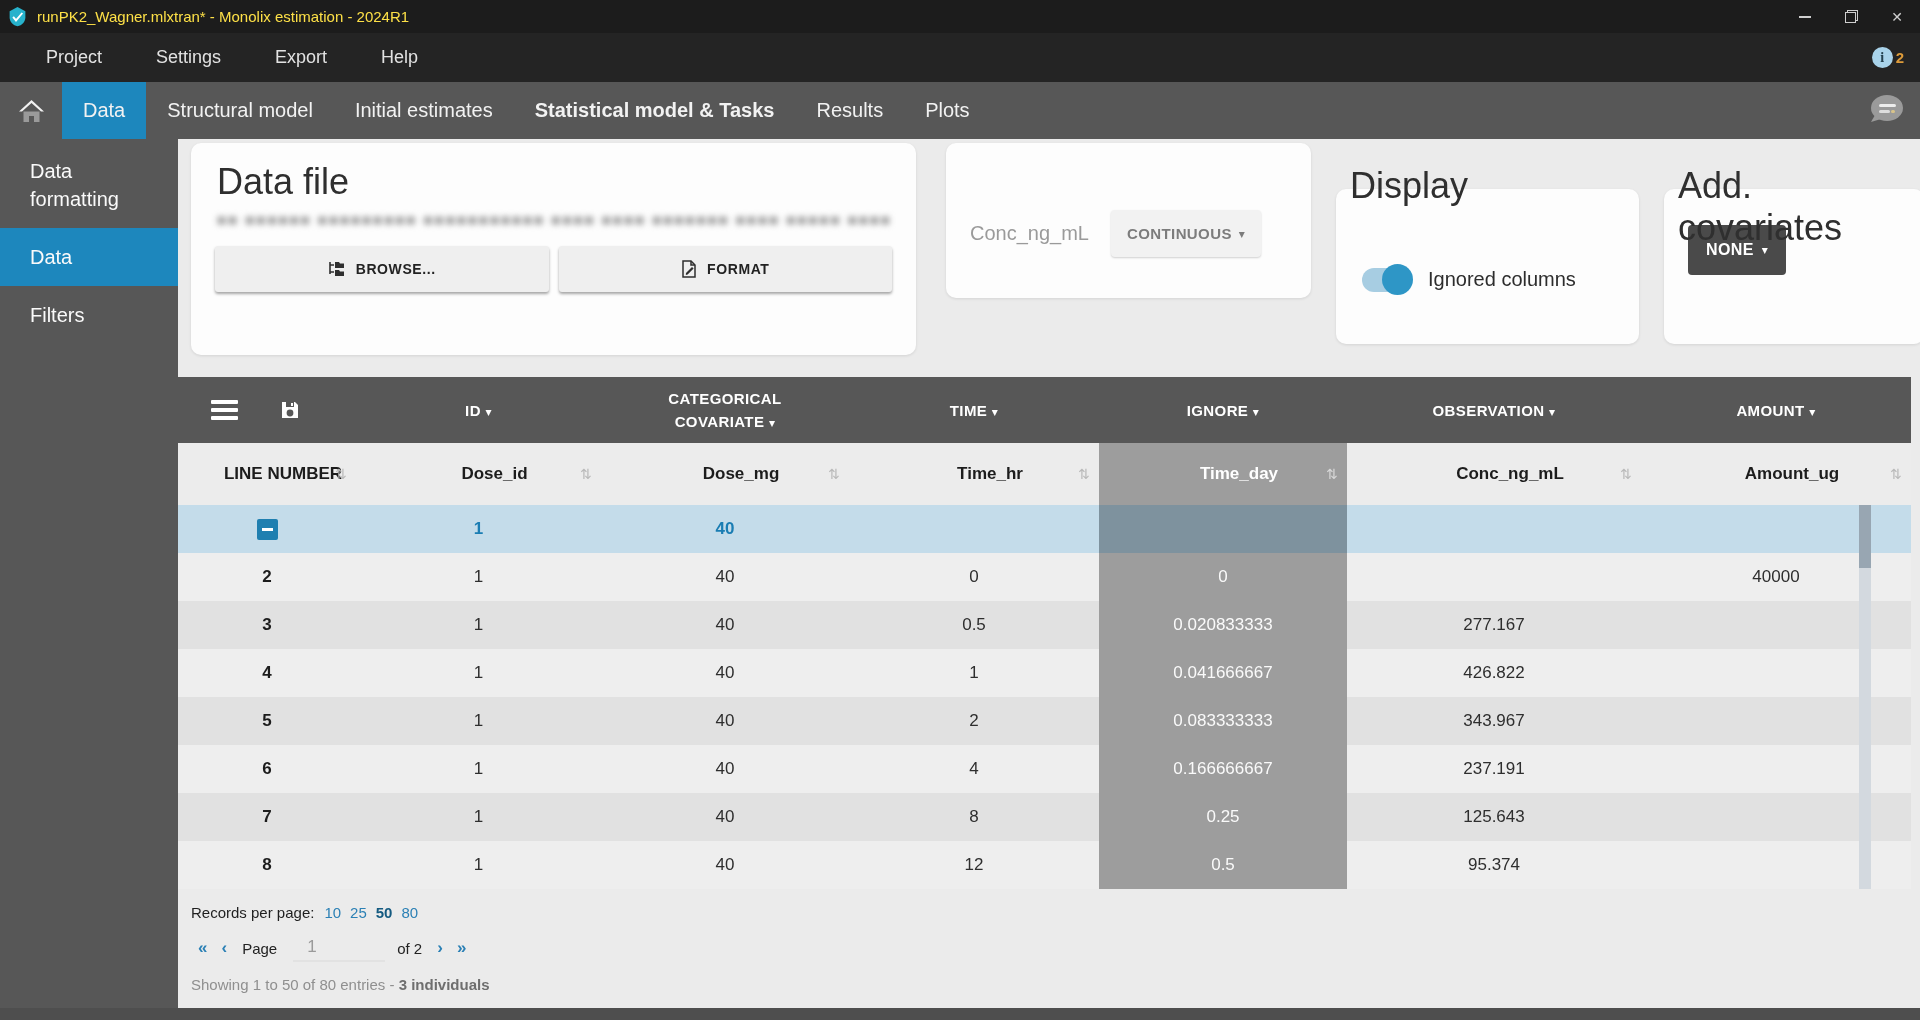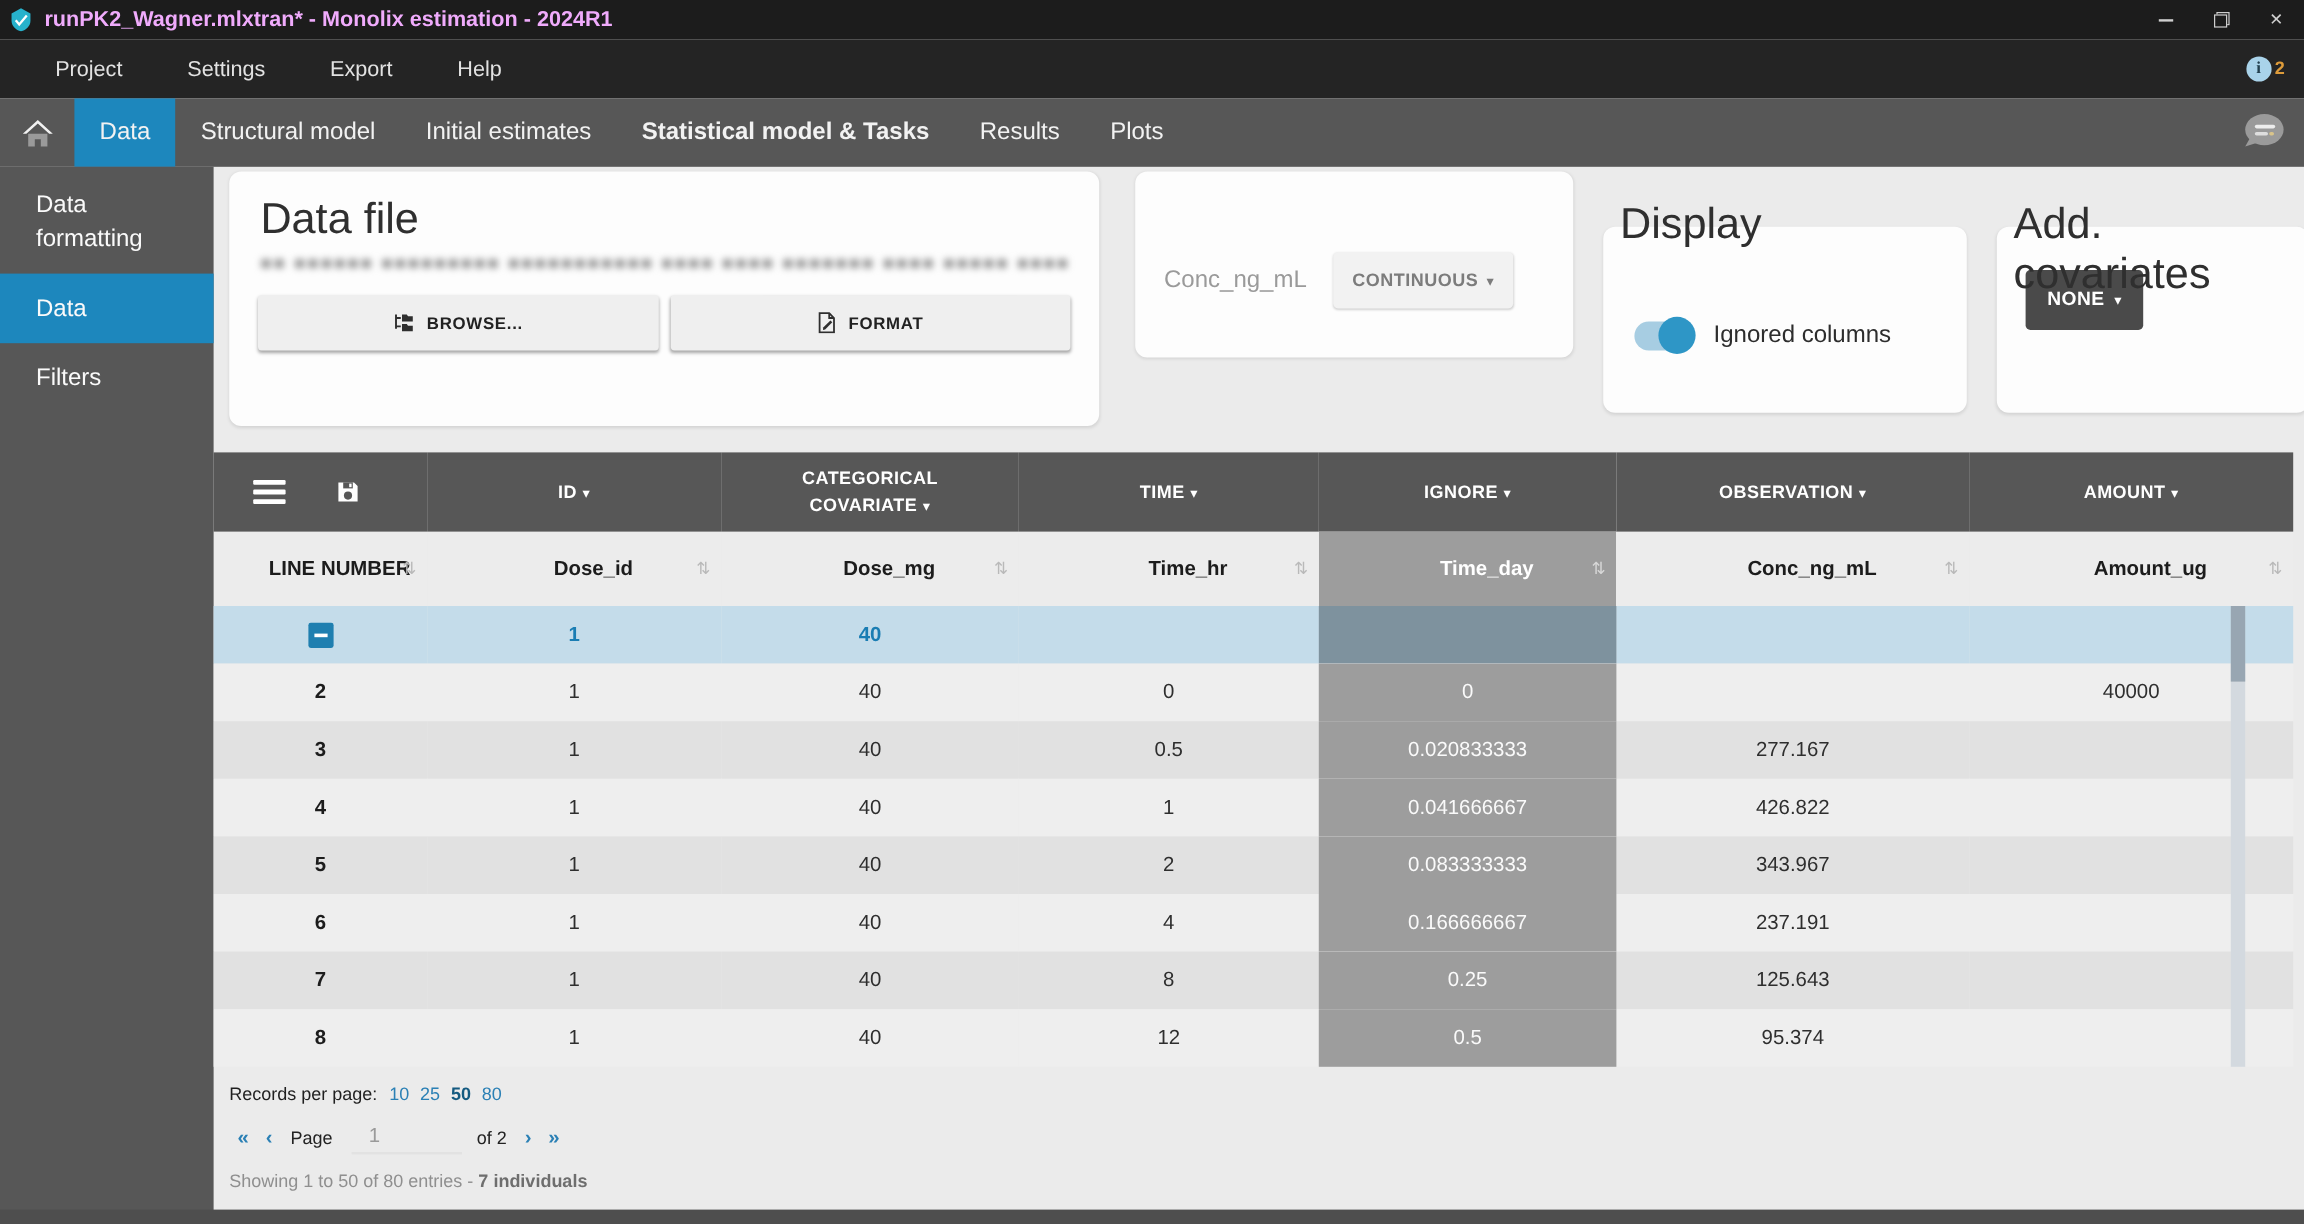--- a/index.html
+++ b/index.html
@@ -4,21 +4,21 @@
 <style>
   * { margin:0; padding:0; box-sizing:border-box; }
   html,body { background:#333; }
   .app {
     position:relative; width:1920px; height:1020px; overflow:hidden;
     background:#ebebeb; font-family:"Liberation Sans","DejaVu Sans",sans-serif;
   }
   
   .titlebar { height:33px; background:#1c1c1c; display:flex; align-items:center; }
   .logo { margin-left:7px; display:flex; }
-  .titlebar .title { margin-left:9px; font-size:18px; color:#f0abfc;font-weight:bold; }
+  .titlebar .title { margin-left:9px; font-size:15px; color:#fde047; }
   .wincontrols { margin-left:auto; display:flex; align-items:center; height:100%; }
   .winbtn { width:46px; height:100%; display:flex; align-items:center; justify-content:center; color:#cfcfcf; font-size:14px; cursor:default; }
   .min-glyph { display:inline-block; width:12px; height:2px; background:#cfcfcf; }
   .restore-glyph { position:relative; width:13px; height:13px; display:inline-block; }
   .restore-glyph::after { content:""; position:absolute; right:0; top:0; width:9px; height:9px; border:1px solid #cfcfcf; }
   .restore-glyph::before { content:""; position:absolute; left:0; bottom:0; width:9px; height:9px; border:1px solid #cfcfcf; background:#1c1c1c; z-index:1; }
   
   .menubar { height:49px; background:#242424; display:flex; align-items:center; }
   .menu-item { color:#e2e2e2; font-size:18px; padding:0 27px; height:100%; display:flex; align-items:center; }
   .menu-item:first-child { padding-left:46px; }
@@ -373,21 +373,21 @@
         <div class="pager">
           <span class="pg-nav">«</span>
           <span class="pg-nav">‹</span>
           <span class="pg-label">Page</span>
           <input class="page-input" value="1" style="">
           <span class="of-label">of 2</span>
           <span class="pg-nav">›</span>
           <span class="pg-nav">»</span>
         </div>
         <div class="showing">
-          <span>Showing 1 to 50 of 80 entries - </span><strong>7 individuals</strong>
+          <span>Showing 1 to 50 of 80 entries - </span><strong>3 individuals</strong>
         </div>
       </div>
 
     </div>
   </div>
 
   <div class="bottom-strip"></div>
 </div>
 
 </body></html>

